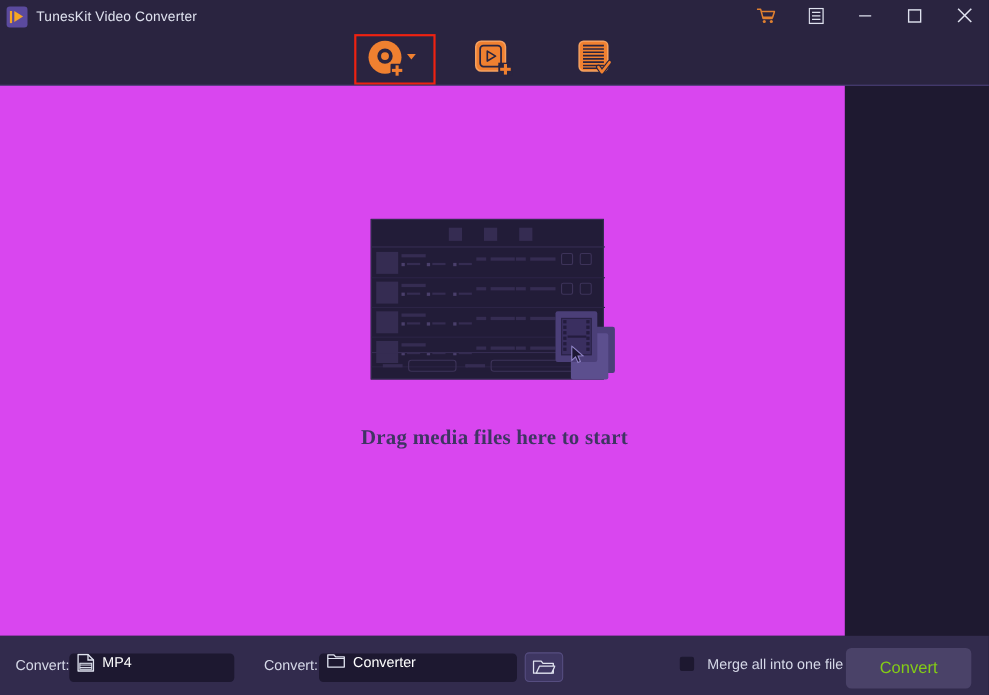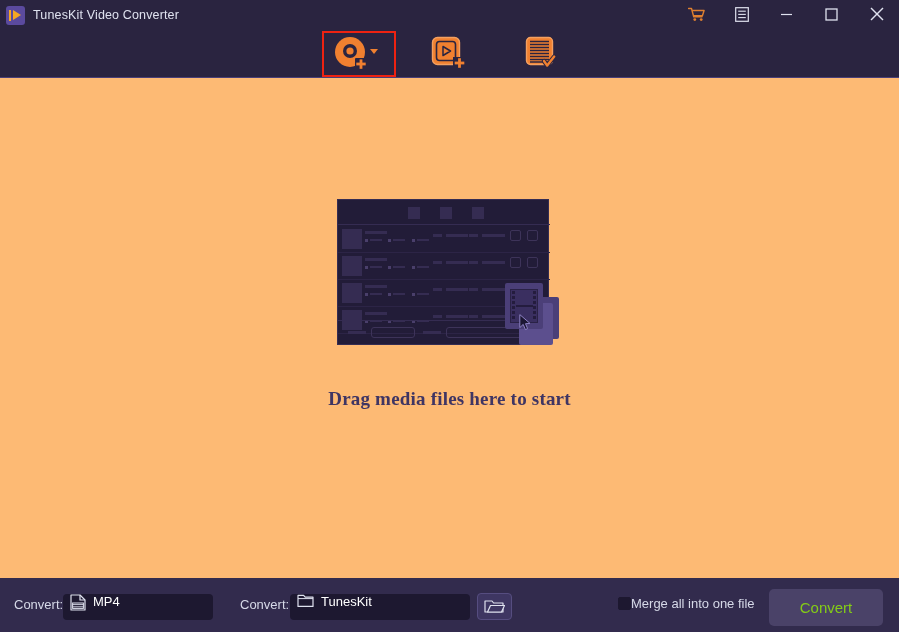--- a/index.html
+++ b/index.html
@@ -88,22 +88,22 @@
   }
   #header-divider {
     position: absolute; left: 0; top: 77px;
     width: 899px; height: 1px;
     background: #4a3f78;
   }
 
   
   #main {
     position: absolute; left: 0; top: 78px;
-    width: 899px; height: 500px;
-    background: #fdba74;
+    width: 768px; height: 500px;
+    background: #d946ef;
   }
 
   #illustration {
     position: absolute;
     left: 337px; top: 121px;
     width: 222px; height: 147px;
   }
   
   .ill-frame {
     position: absolute; left: 0; top: 0;
@@ -231,21 +231,21 @@
     width: 35px; height: 27px;
     background: #3e3662;
     border: 1px solid #564d80;
     border-radius: 4px;
     display: flex; align-items: center; justify-content: center;
     cursor: pointer;
   }
   #merge-wrap {
     position: absolute;
     left: 618px; top: 18px;
-    display: flex; align-items: center; gap: 0;
+    display: flex; align-items: center; gap: 12px;
     cursor: pointer;
   }
   #merge-box {
     width: 13px; height: 13px;
     background: #1d1830;
     border: 1px solid #1d1830;
     border-radius: 2px;
   }
   #merge-label {
     color: #d6d9e8;
@@ -494,21 +494,21 @@
       <span class="field-text">MP4</span>
     </div>
 
     <div class="bb-label" style="left:240px">Convert:</div>
 
     <div class="field" style="left:290px; width:180px">
       <svg width="17" height="14" viewBox="0 0 17 14">
         <path d="M1 3.2 V12.4 H16 V3.2 H8.2 L6.6 1.4 H1 Z" fill="none" stroke="#dfe2ef" stroke-width="1.2" stroke-linejoin="round"></path>
         <line x1="1" y1="4.6" x2="16" y2="4.6" stroke="#dfe2ef" stroke-width="1"></line>
       </svg>
-      <span class="field-text">TunesKit</span>
+      <span class="field-text">Converter</span>
     </div>
 
     <div id="browse-btn">
       <svg width="21" height="15" viewBox="0 0 21 15">
         <path d="M1 2 H8 L9.6 4 H19 V13 H1 Z" fill="none" stroke="#dfe2ef" stroke-width="1.2" stroke-linejoin="round"></path>
         <path d="M3.5 13 L6.5 6.5 H20.5 L17.5 13 Z" fill="#3e3662" stroke="#dfe2ef" stroke-width="1.2" stroke-linejoin="round"></path>
       </svg>
     </div>
 
     <div id="merge-wrap">

